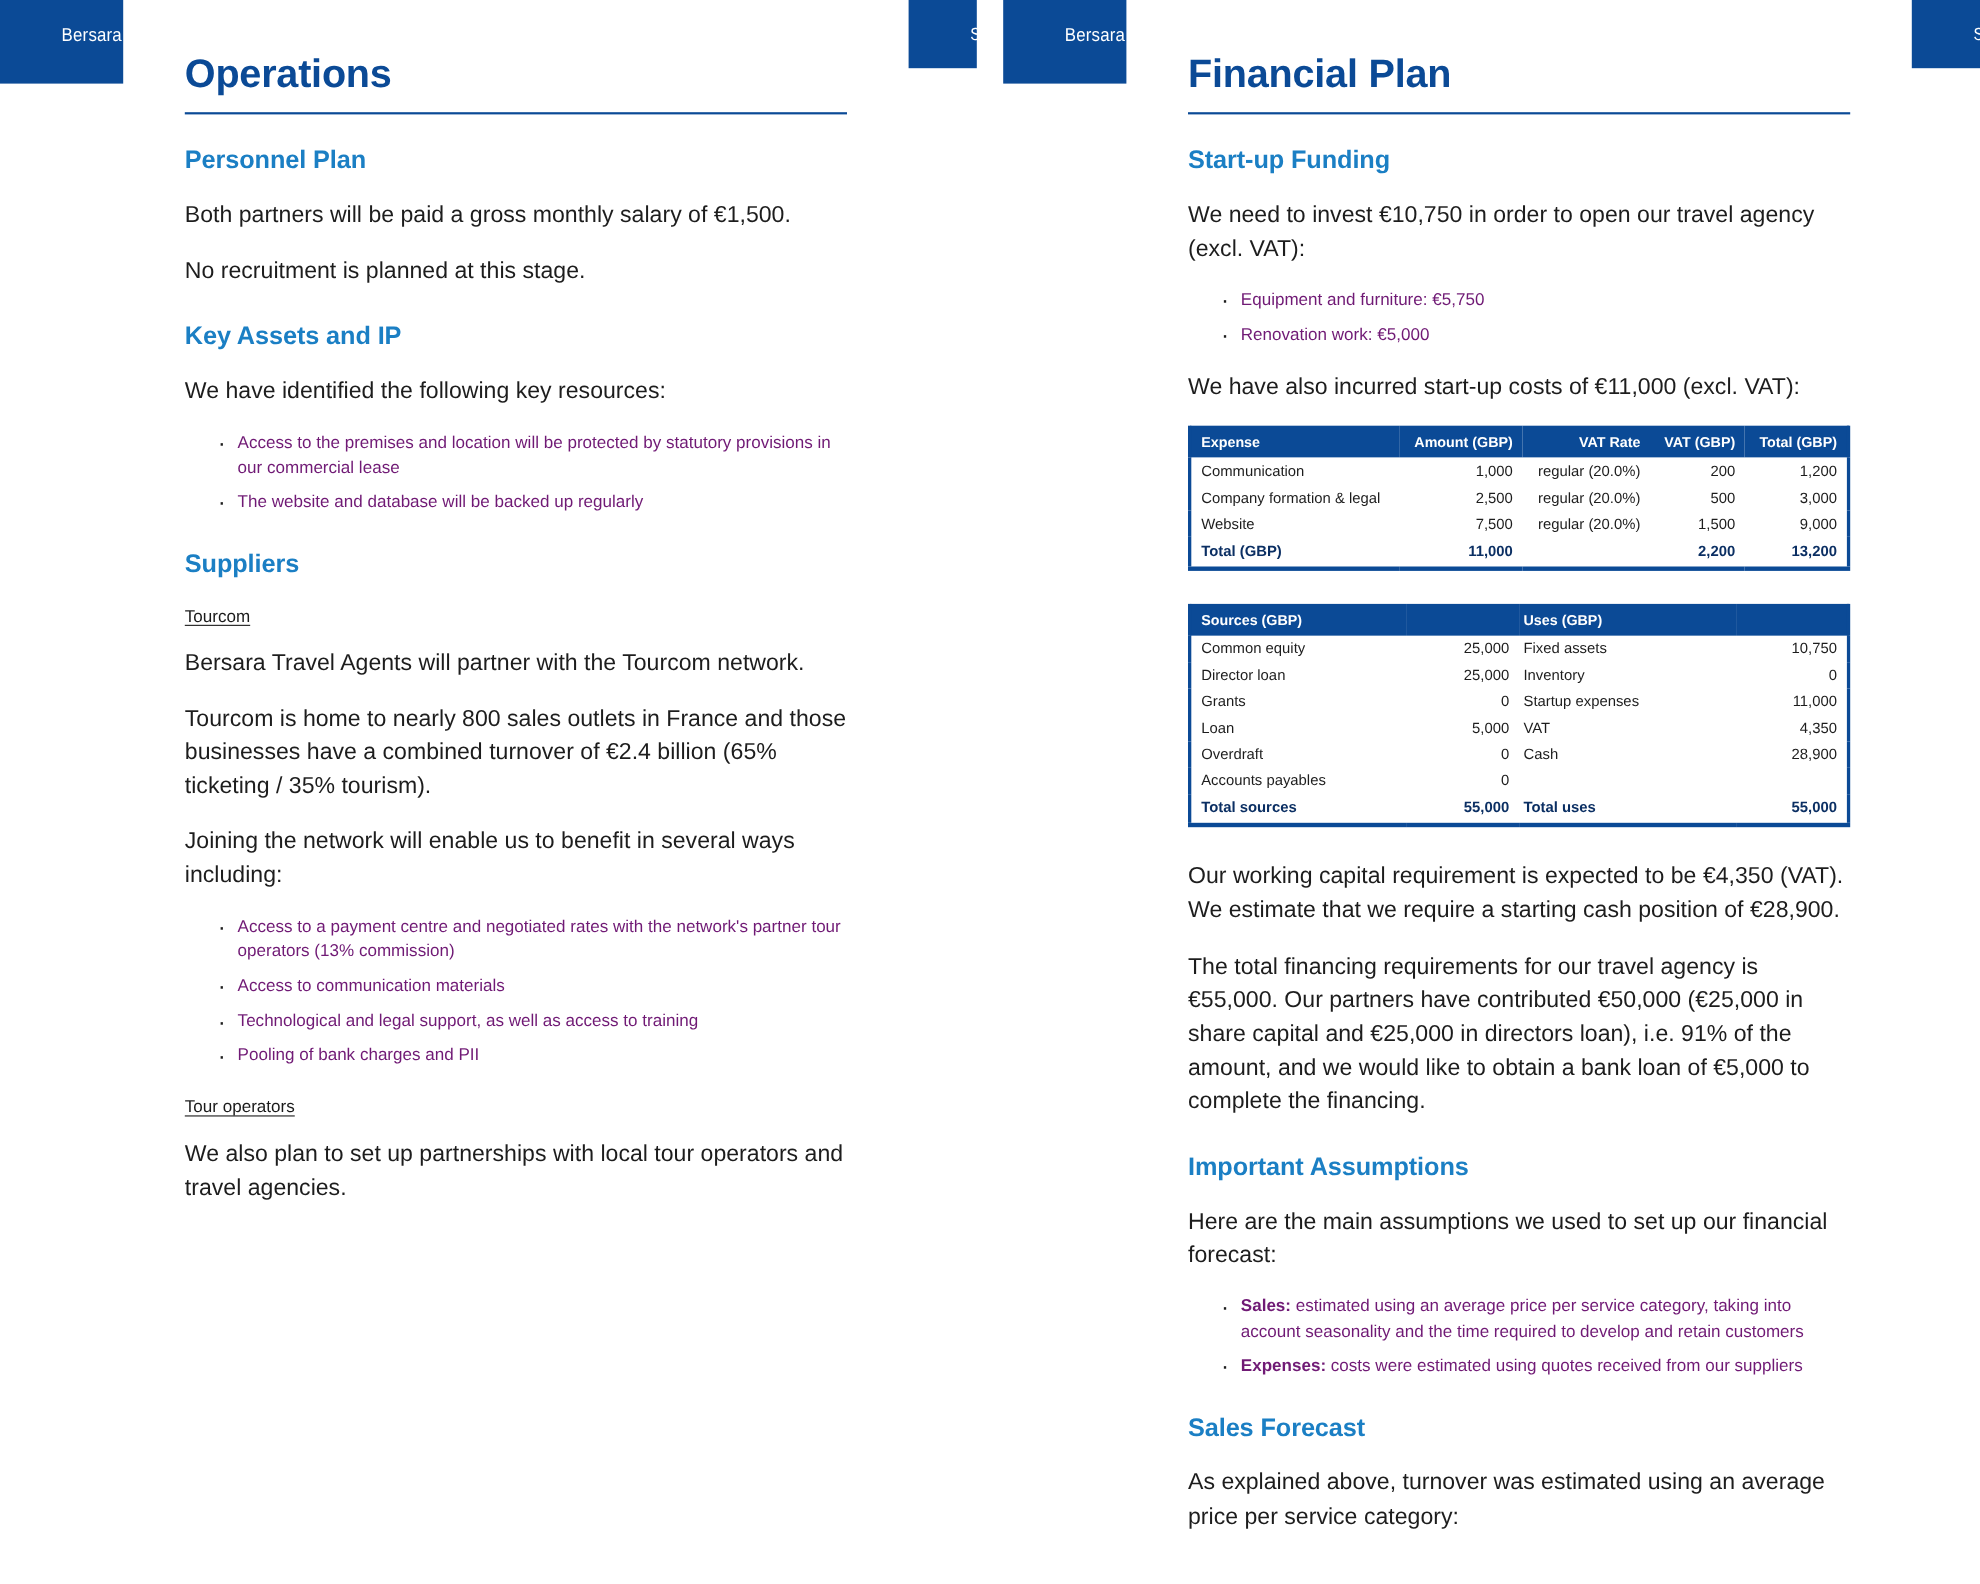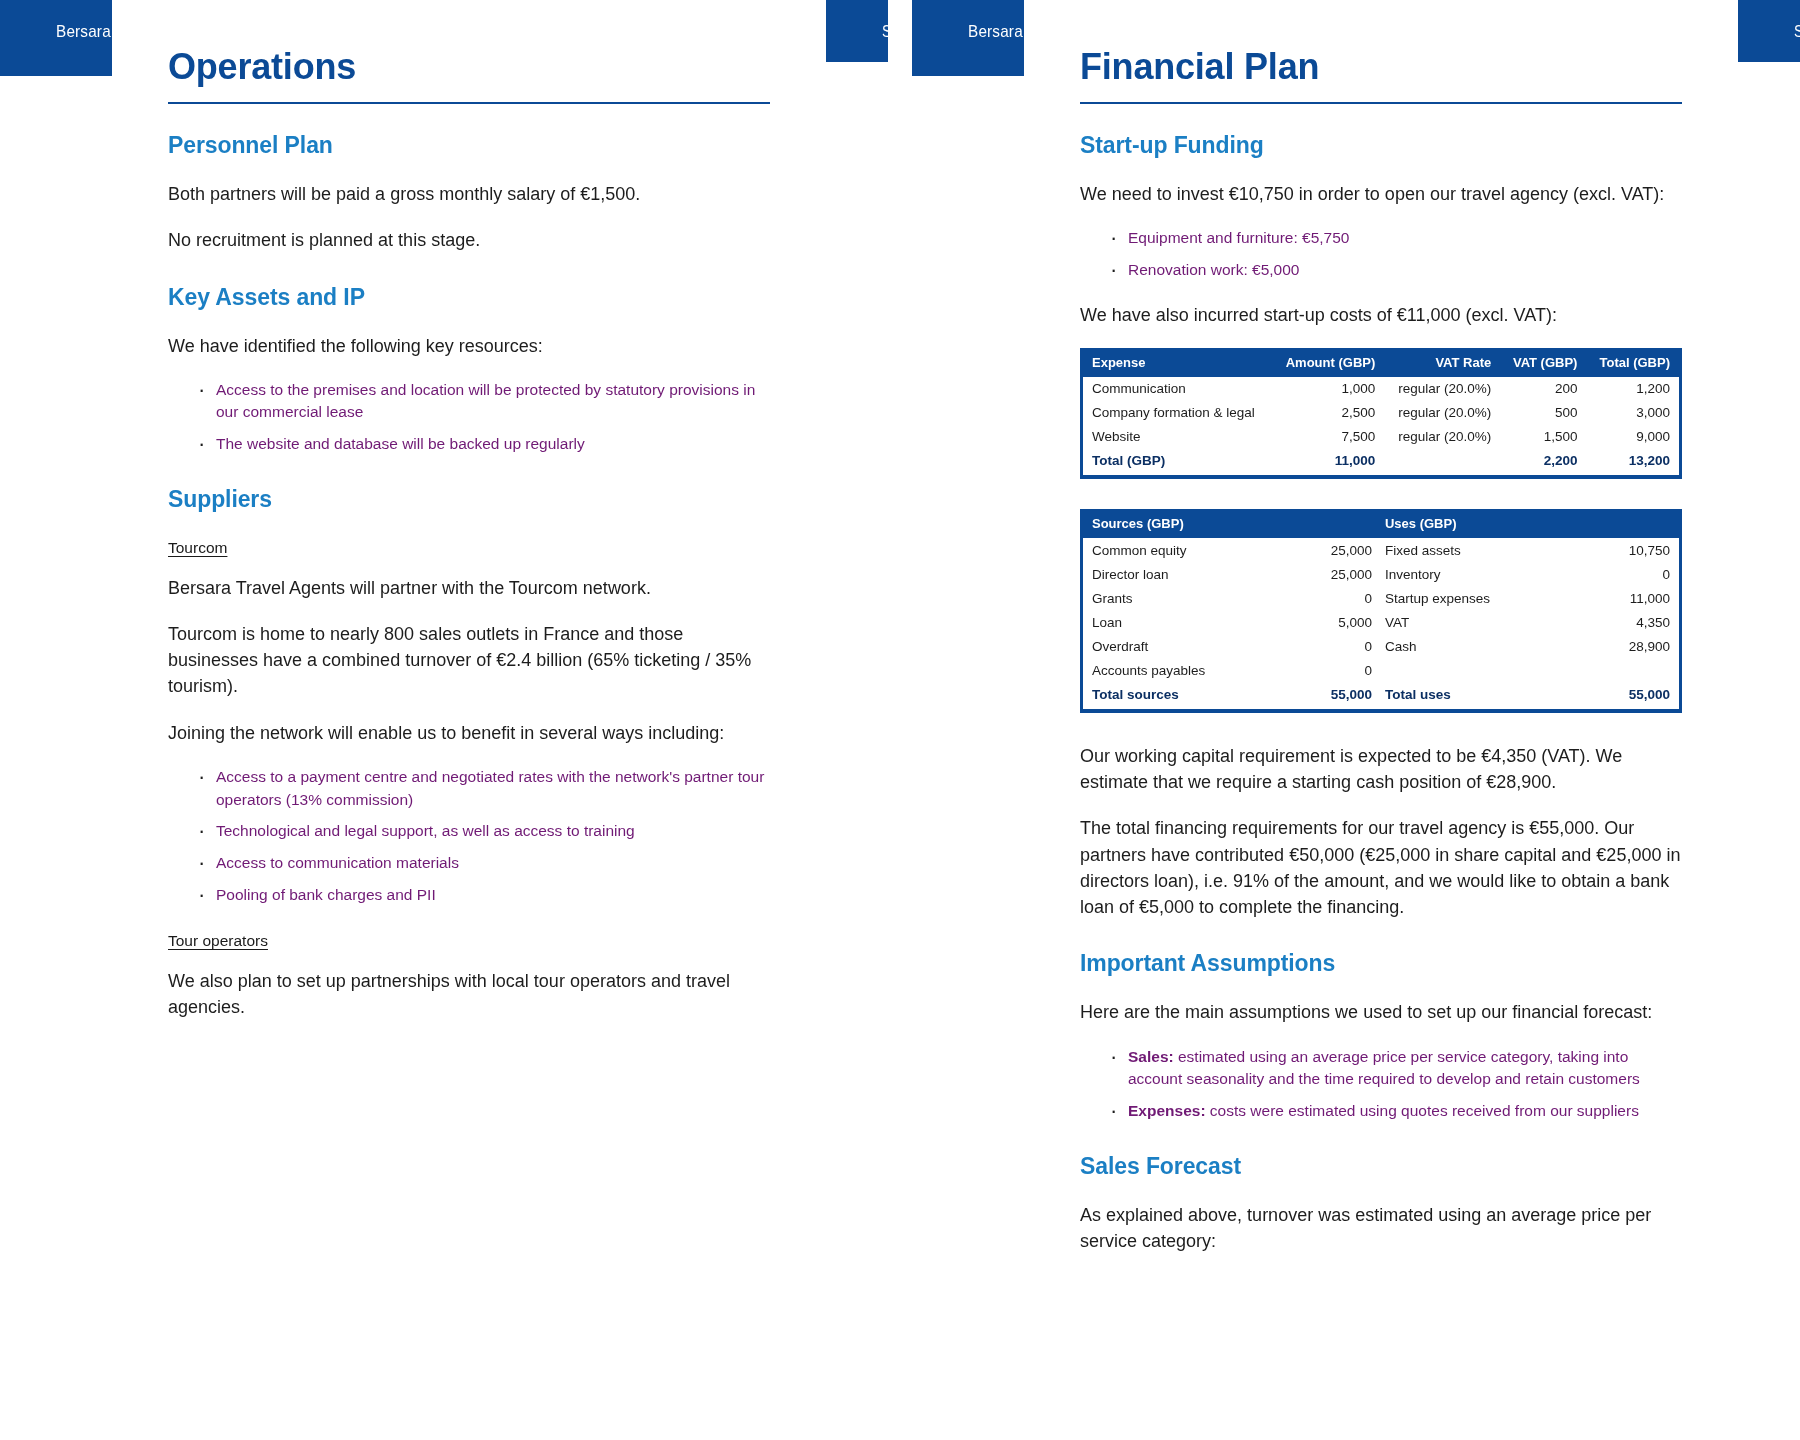--- a/index.html
+++ b/index.html
@@ -89,21 +89,21 @@
     color: #1a1a1a;
     font-size: 15.5px;
     font-weight: normal;
     text-decoration: underline;
     text-underline-offset: 3px;
     margin: 26px 0 18px 0;
   }
 
   p.body-text {
     color: #1d1d1d;
-    font-size: 18px;
+    font-size: 21px;
     line-height: 1.46;
     margin: 0 0 20px 0;
   }
 
   ul.bullets {
     list-style: none;
     margin: 0 0 20px 0;
     padding-left: 30px;
   }
   ul.bullets li {
@@ -228,22 +228,22 @@
       </ul>
 
       <h2 class="section-title">Suppliers</h2>
 
       <h3 class="sub-title">Tourcom</h3>
       <p class="body-text">Bersara Travel Agents will partner with the Tourcom network.</p>
       <p class="body-text">Tourcom is home to nearly 800 sales outlets in France and those businesses have a combined turnover of €2.4 billion (65% ticketing / 35% tourism).</p>
       <p class="body-text">Joining the network will enable us to benefit in several ways including:</p>
       <ul class="bullets">
         <li>Access to a payment centre and negotiated rates with the network's partner tour operators (13% commission)</li>
+        <li>Access to communication materials</li>
         <li>Technological and legal support, as well as access to training</li>
-        <li>Access to communication materials</li>
         <li>Pooling of bank charges and PII</li>
       </ul>
 
       <h3 class="sub-title">Tour operators</h3>
       <p class="body-text">We also plan to set up partnerships with local tour operators and travel agencies.</p>
 
     </div>
 
     <div class="page-footer">
       <div class="footer-inner">

